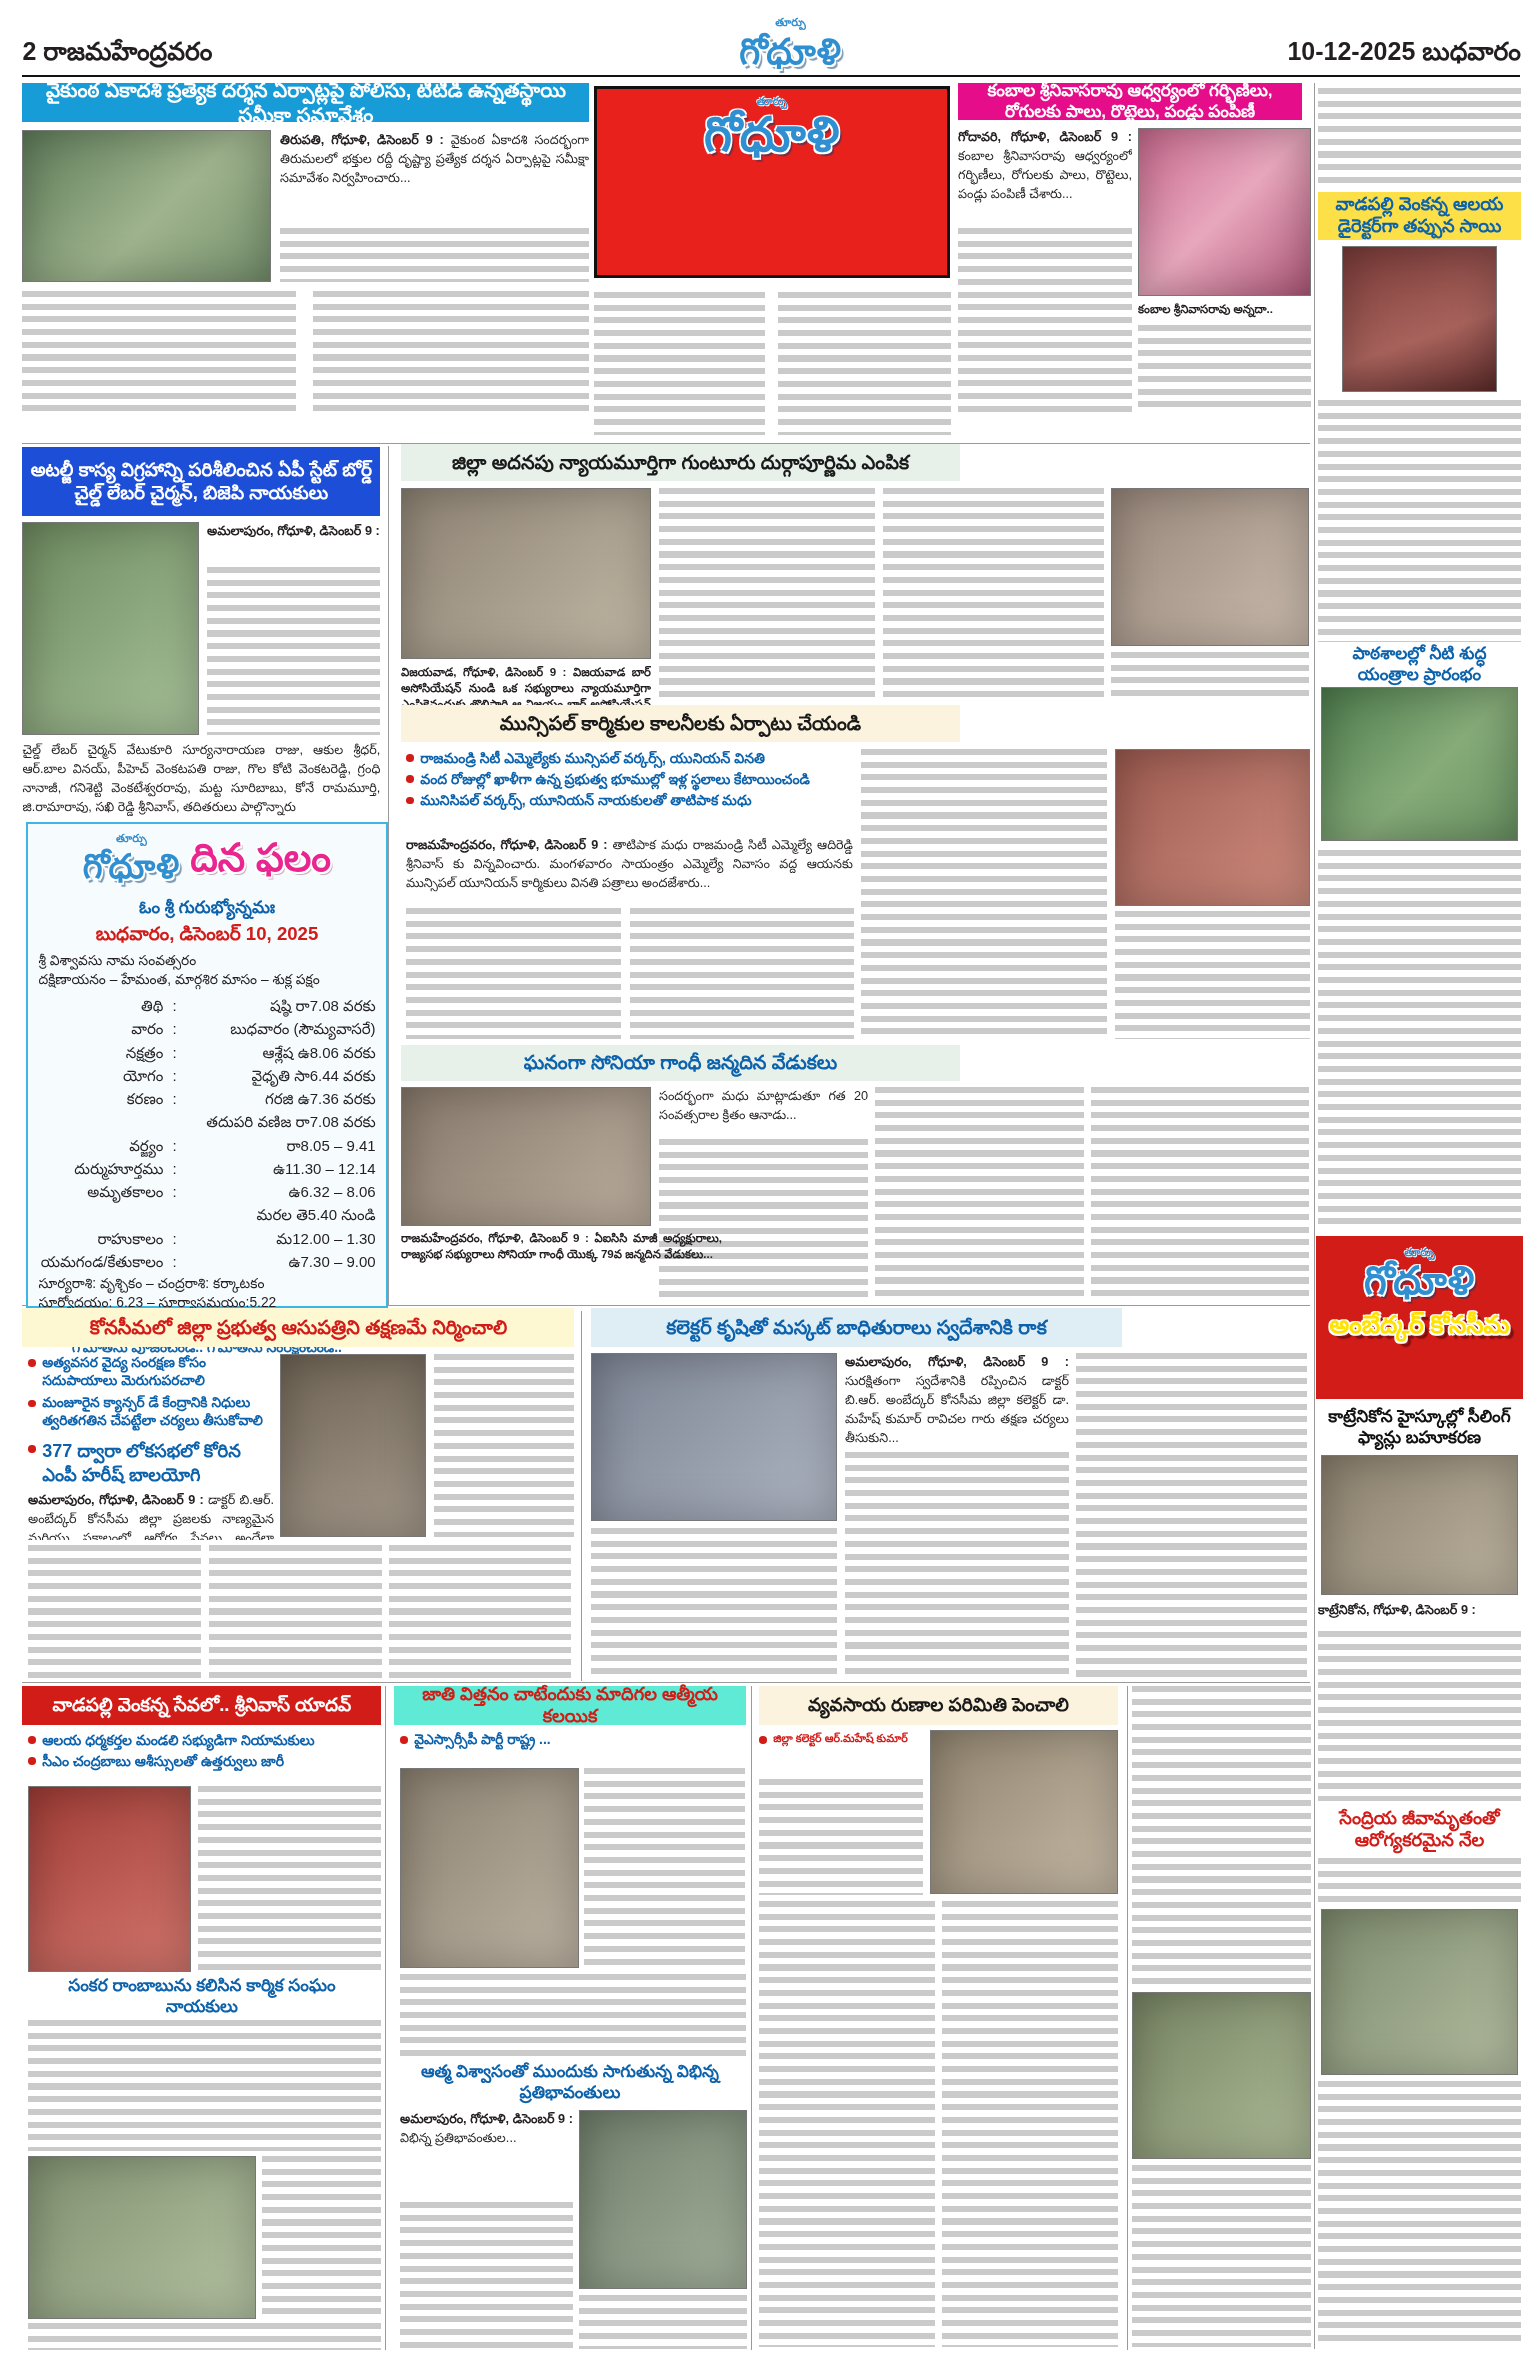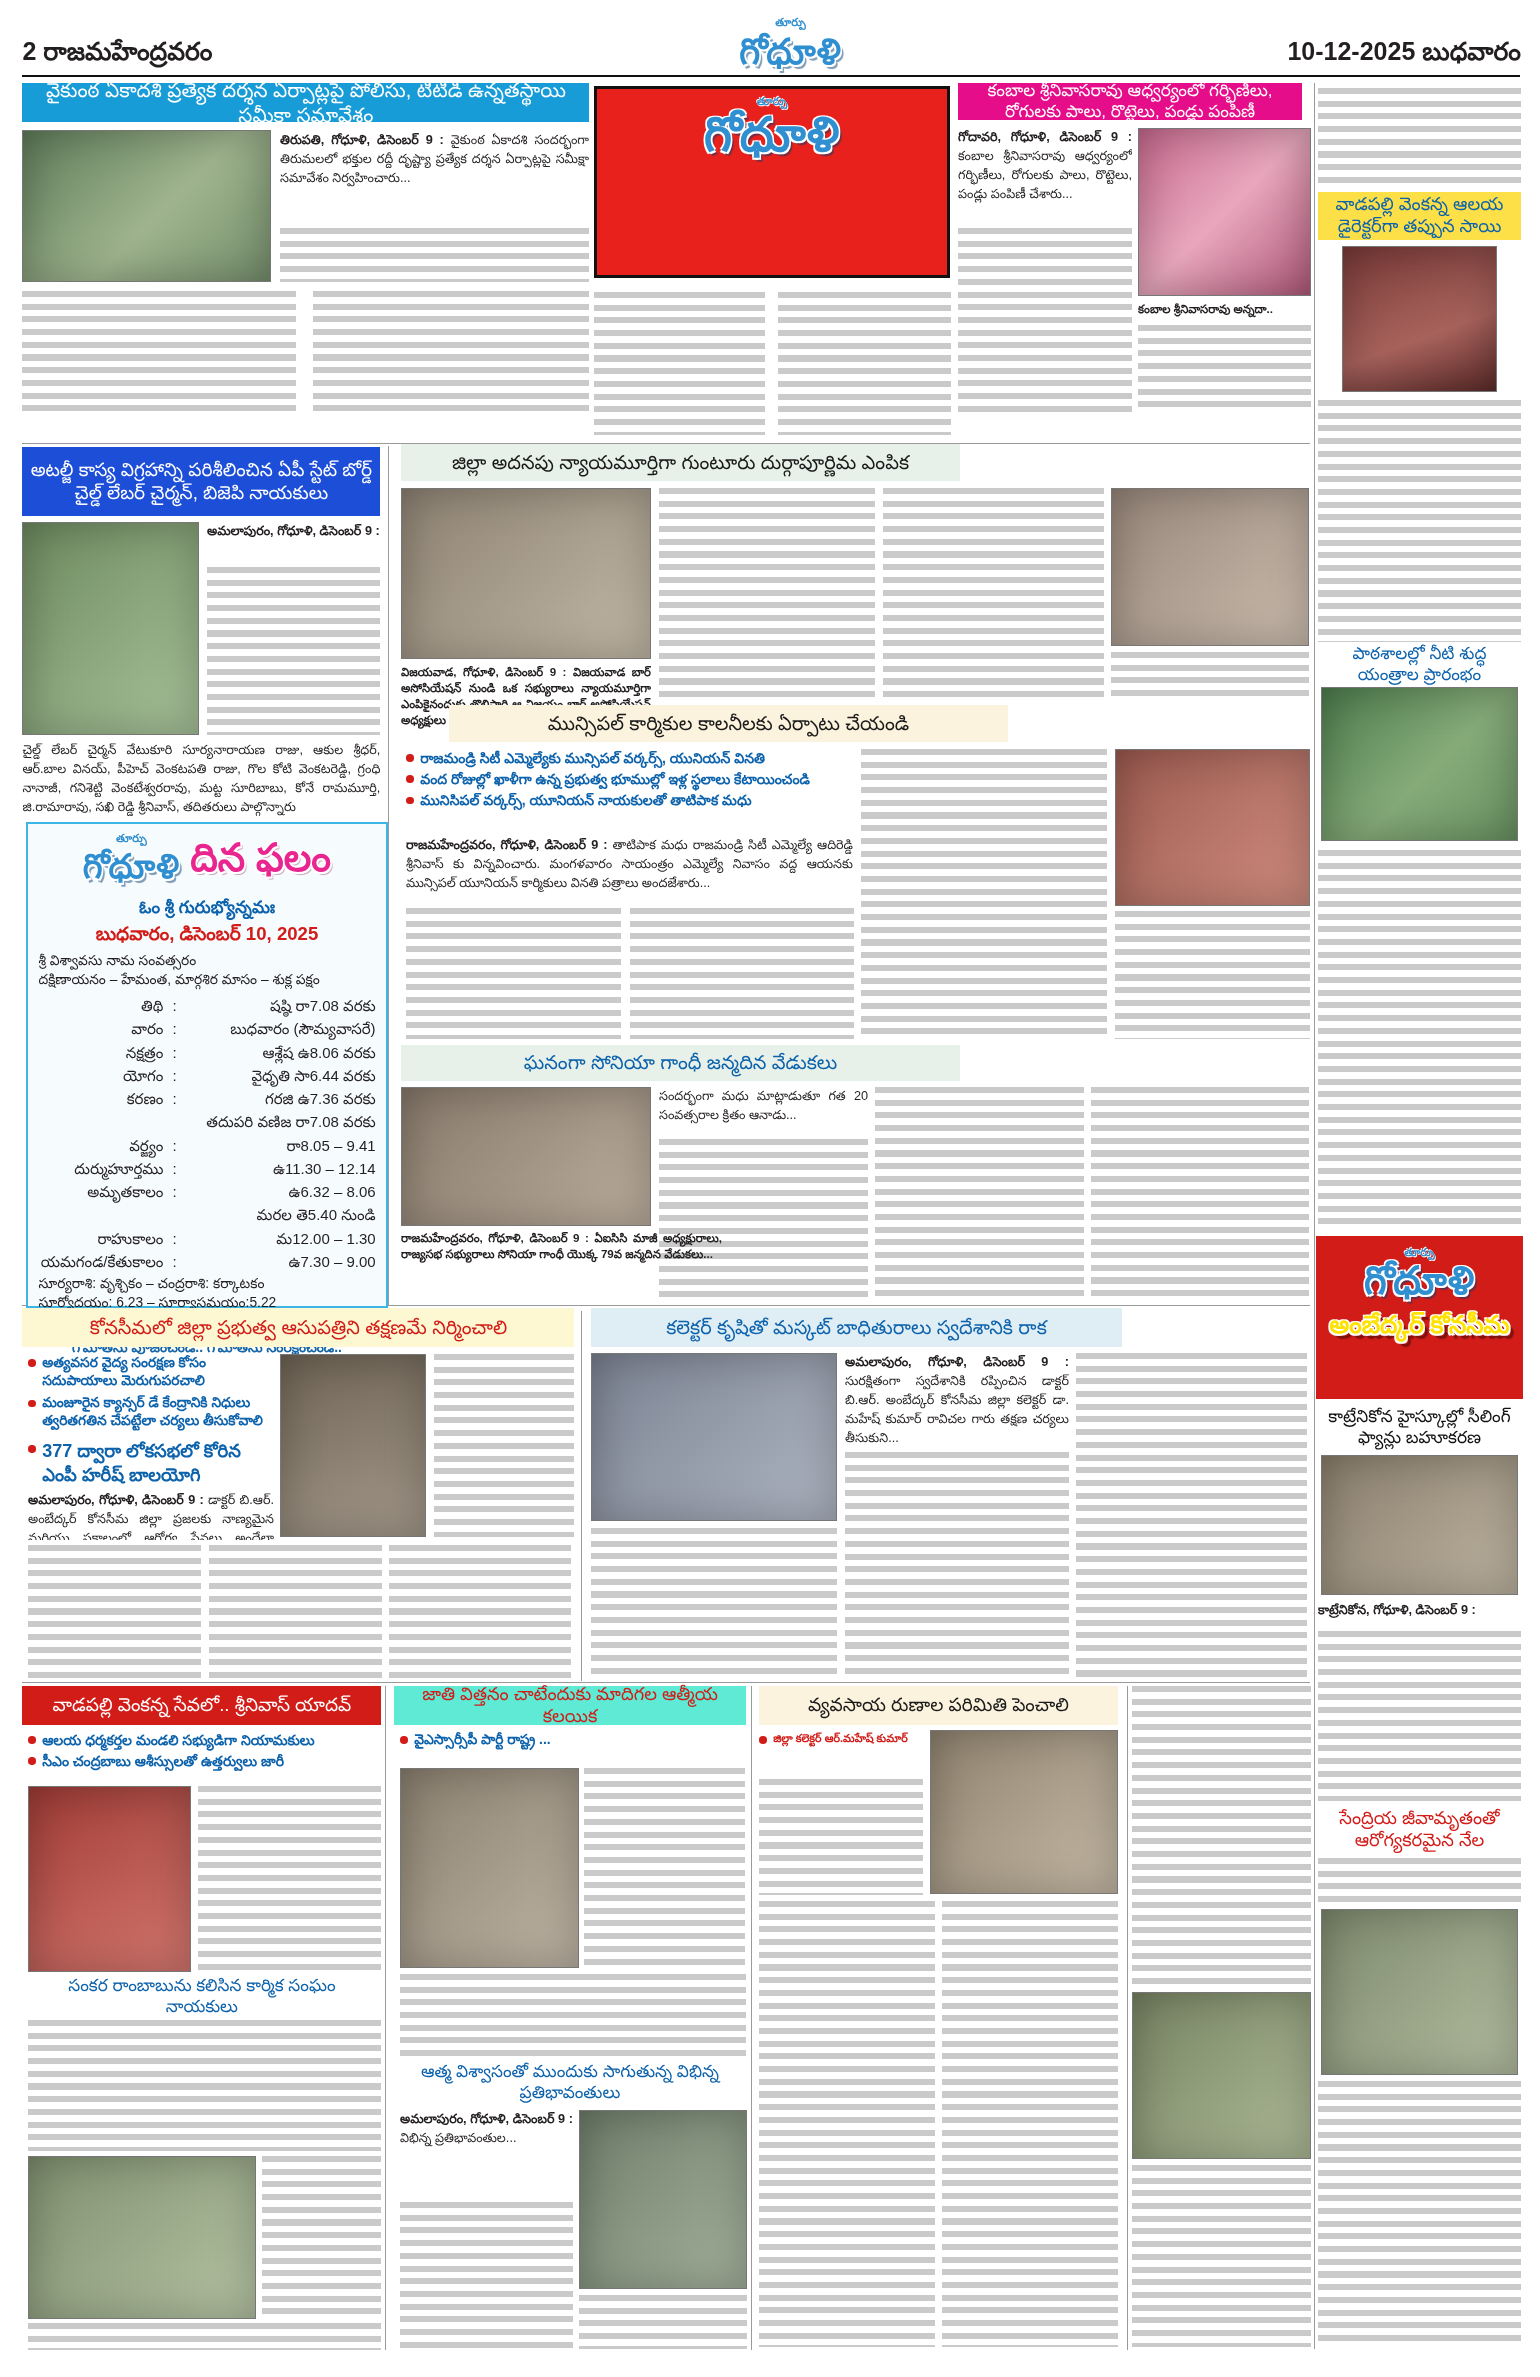--- a/index.html
+++ b/index.html
@@ -1,21 +1,21 @@
 <!DOCTYPE html>
 <html lang="te" style="font-size:12px"><head>
 <meta charset="utf-8">
 <style>
   html,body{margin:0;padding:0;}
   body{
     width:1541px;height:2377px;position:relative;background:#ffffff;
     font-family:"Liberation Sans", sans-serif;color:#231f20;overflow:hidden;
   }
   .abs{position:absolute;}
-  .hl{font-weight:normal;display:flex;align-items:center;justify-content:center;text-align:center;line-height:1.22;padding:1.5px 7.5px;box-sizing:border-box;}
+  .hl{font-weight:bold;display:flex;align-items:center;justify-content:center;text-align:center;line-height:1.22;padding:1.5px 7.5px;box-sizing:border-box;}
   .bar-blue{background:#189cd8;color:#ffffff;}
   .bar-magenta{background:#e60d8a;color:#ffffff;}
   .bar-darkred{background:#1d4ed8;color:#ffffff;}
   .bar-red{background:#d21c18;color:#ffffff;}
   .bg-mint{background:#e7f1ea;color:#1a1a1a;}
   .bg-mint-blue{background:#e7f1ea;color:#0d62ac;}
   .bg-cream{background:#fcf3de;color:#1a1a1a;}
   .bg-lyellow{background:#fdf8d2;color:#d21c18;}
   .bg-lblue{background:#dfedf4;color:#0d62ac;}
   .bg-lblue-red{background:#5eead4;color:#d21c18;}
@@ -233,21 +233,21 @@
       <span class="hcolon">:</span>
       <span class="hval">ఉ7.30 – 9.00</span>
     </div>
 
   <div style="font-size:13.8px;margin-top:3px;">సూర్యరాశి: వృశ్చికం – చంద్రరాశి: కర్కాటకం</div>
   <div style="font-size:13.8px;">సూర్యోదయం: 6.23 – సూర్యాస్తమయం:5.22</div>
   <div class="hcenter" style="font-size:14px;color:#1565a7;font-weight:bold;margin-top:4.5px;">సర్వేజనా సుఖినో భవంతు - శుభమస్తు..</div>
   <div class="hcenter" style="font-size:14px;color:#1565a7;font-weight:bold;">గోమాతను పూజించండి.. గోమాతను సంరక్షించండి..</div>
 </div>
 
-<div class="abs hl bg-cream" style="left:401px;top:705px;width:559px;height:37px;font-size:19.4px;margin-left:48px;">మున్సిపల్ కార్మికుల కాలనీలకు ఏర్పాటు చేయండి</div>
+<div class="abs hl bg-cream" style="left:401px;top:705px;width:559px;height:37px;font-size:19.4px;">మున్సిపల్ కార్మికుల కాలనీలకు ఏర్పాటు చేయండి</div>
 <div class="abs" style="left:406px;top:749px;width:447px;">
   <div class="brow txt-blue" style="font-size:14px;margin-bottom:3px;">
       <span class="bdot"></span>
       <span>రాజమండ్రి సిటీ ఎమ్మెల్యేకు మున్సిపల్ వర్కర్స్, యునియన్ వినతి</span>
     </div>
   <div class="brow txt-blue" style="font-size:14px;margin-bottom:3px;">
       <span class="bdot"></span>
       <span>వంద రోజుల్లో ఖాళీగా ఉన్న ప్రభుత్వ భూముల్లో ఇళ్ల స్థలాలు కేటాయించండి</span>
     </div>
   <div class="brow txt-blue" style="font-size:14px;">

